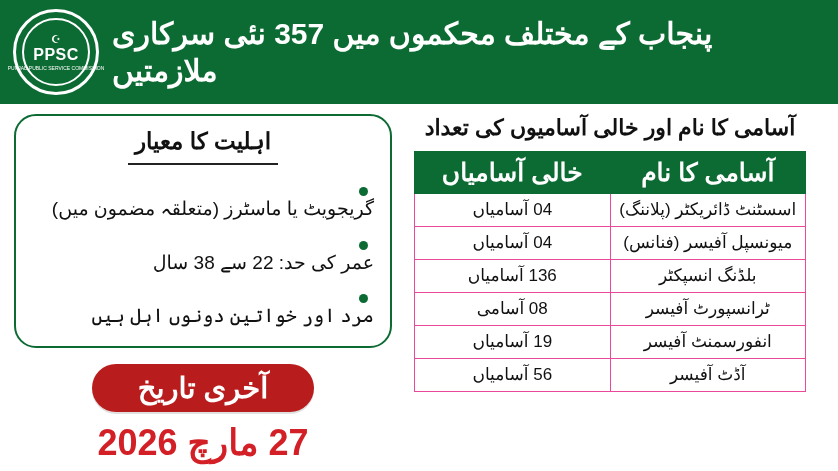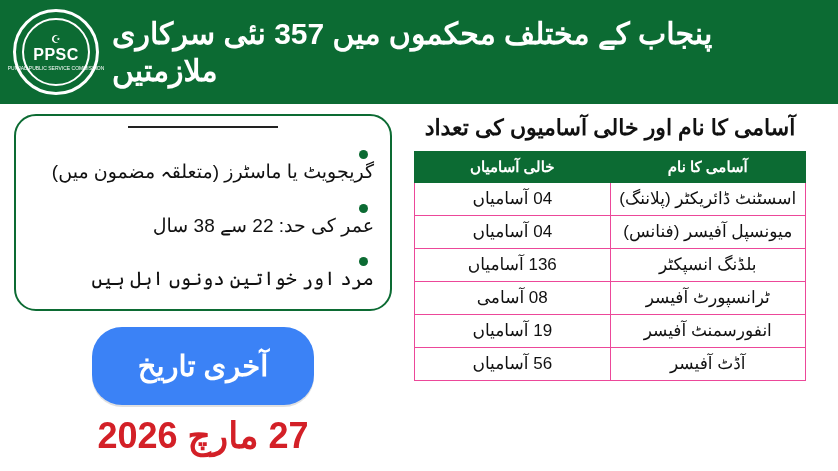--- a/index.html
+++ b/index.html
@@ -138,24 +138,24 @@
   }
 
   
   .deadline-wrap {
     margin-top: 16px;
     display: flex;
     flex-direction: column;
     align-items: center;
   }
   .deadline-pill {
-    background: #3b82f6;
+    background: #b91c1c;
     color: #ffffff;
     border-radius: 30px;
-    padding: 22px 46px;
+    padding: 7px 46px;
     font-size: 29px;
     font-weight: bold;
     direction: rtl;
     box-shadow: 0 2px 0 rgba(0,0,0,0.12);
   }
   .deadline-date {
     margin-top: 10px;
     color: #d32027;
     font-size: 36px;
     font-weight: bold;
@@ -181,21 +181,21 @@
   }
   table.vac {
     width: 100%;
     border-collapse: collapse;
     direction: rtl;
     table-layout: fixed;
   }
   table.vac th {
     background: #0c6b33;
     color: #ffffff;
-    font-size: 15px;
+    font-size: 25px;
     font-weight: bold;
     padding: 6px 4px;
     border: 1px solid #0c6b33;
     text-align: center;
   }
   table.vac td {
     border: 1px solid #ec4899;
     font-size: 17px;
     color: #111111;
     padding: 5px 8px;
@@ -221,20 +221,21 @@
         </div>
       </div>
     </div>
     <div class="header-title">پنجاب کے مختلف محکموں میں 357 نئی سرکاری ملازمتیں</div>
   </div>
 
   <div class="body">
 
     <div class="left-col">
       <div class="elig-card">
+        <div class="elig-title">اہلیت کا معیار</div>
         <div class="elig-divider"></div>
         <ul class="elig-list">
           <li>
             <span class="bullet"></span>
             <span>گریجویٹ یا ماسٹرز (متعلقہ مضمون میں)</span>
           </li>
           <li>
             <span class="bullet"></span>
             <span>عمر کی حد: 22 سے 38 سال</span>
           </li>

